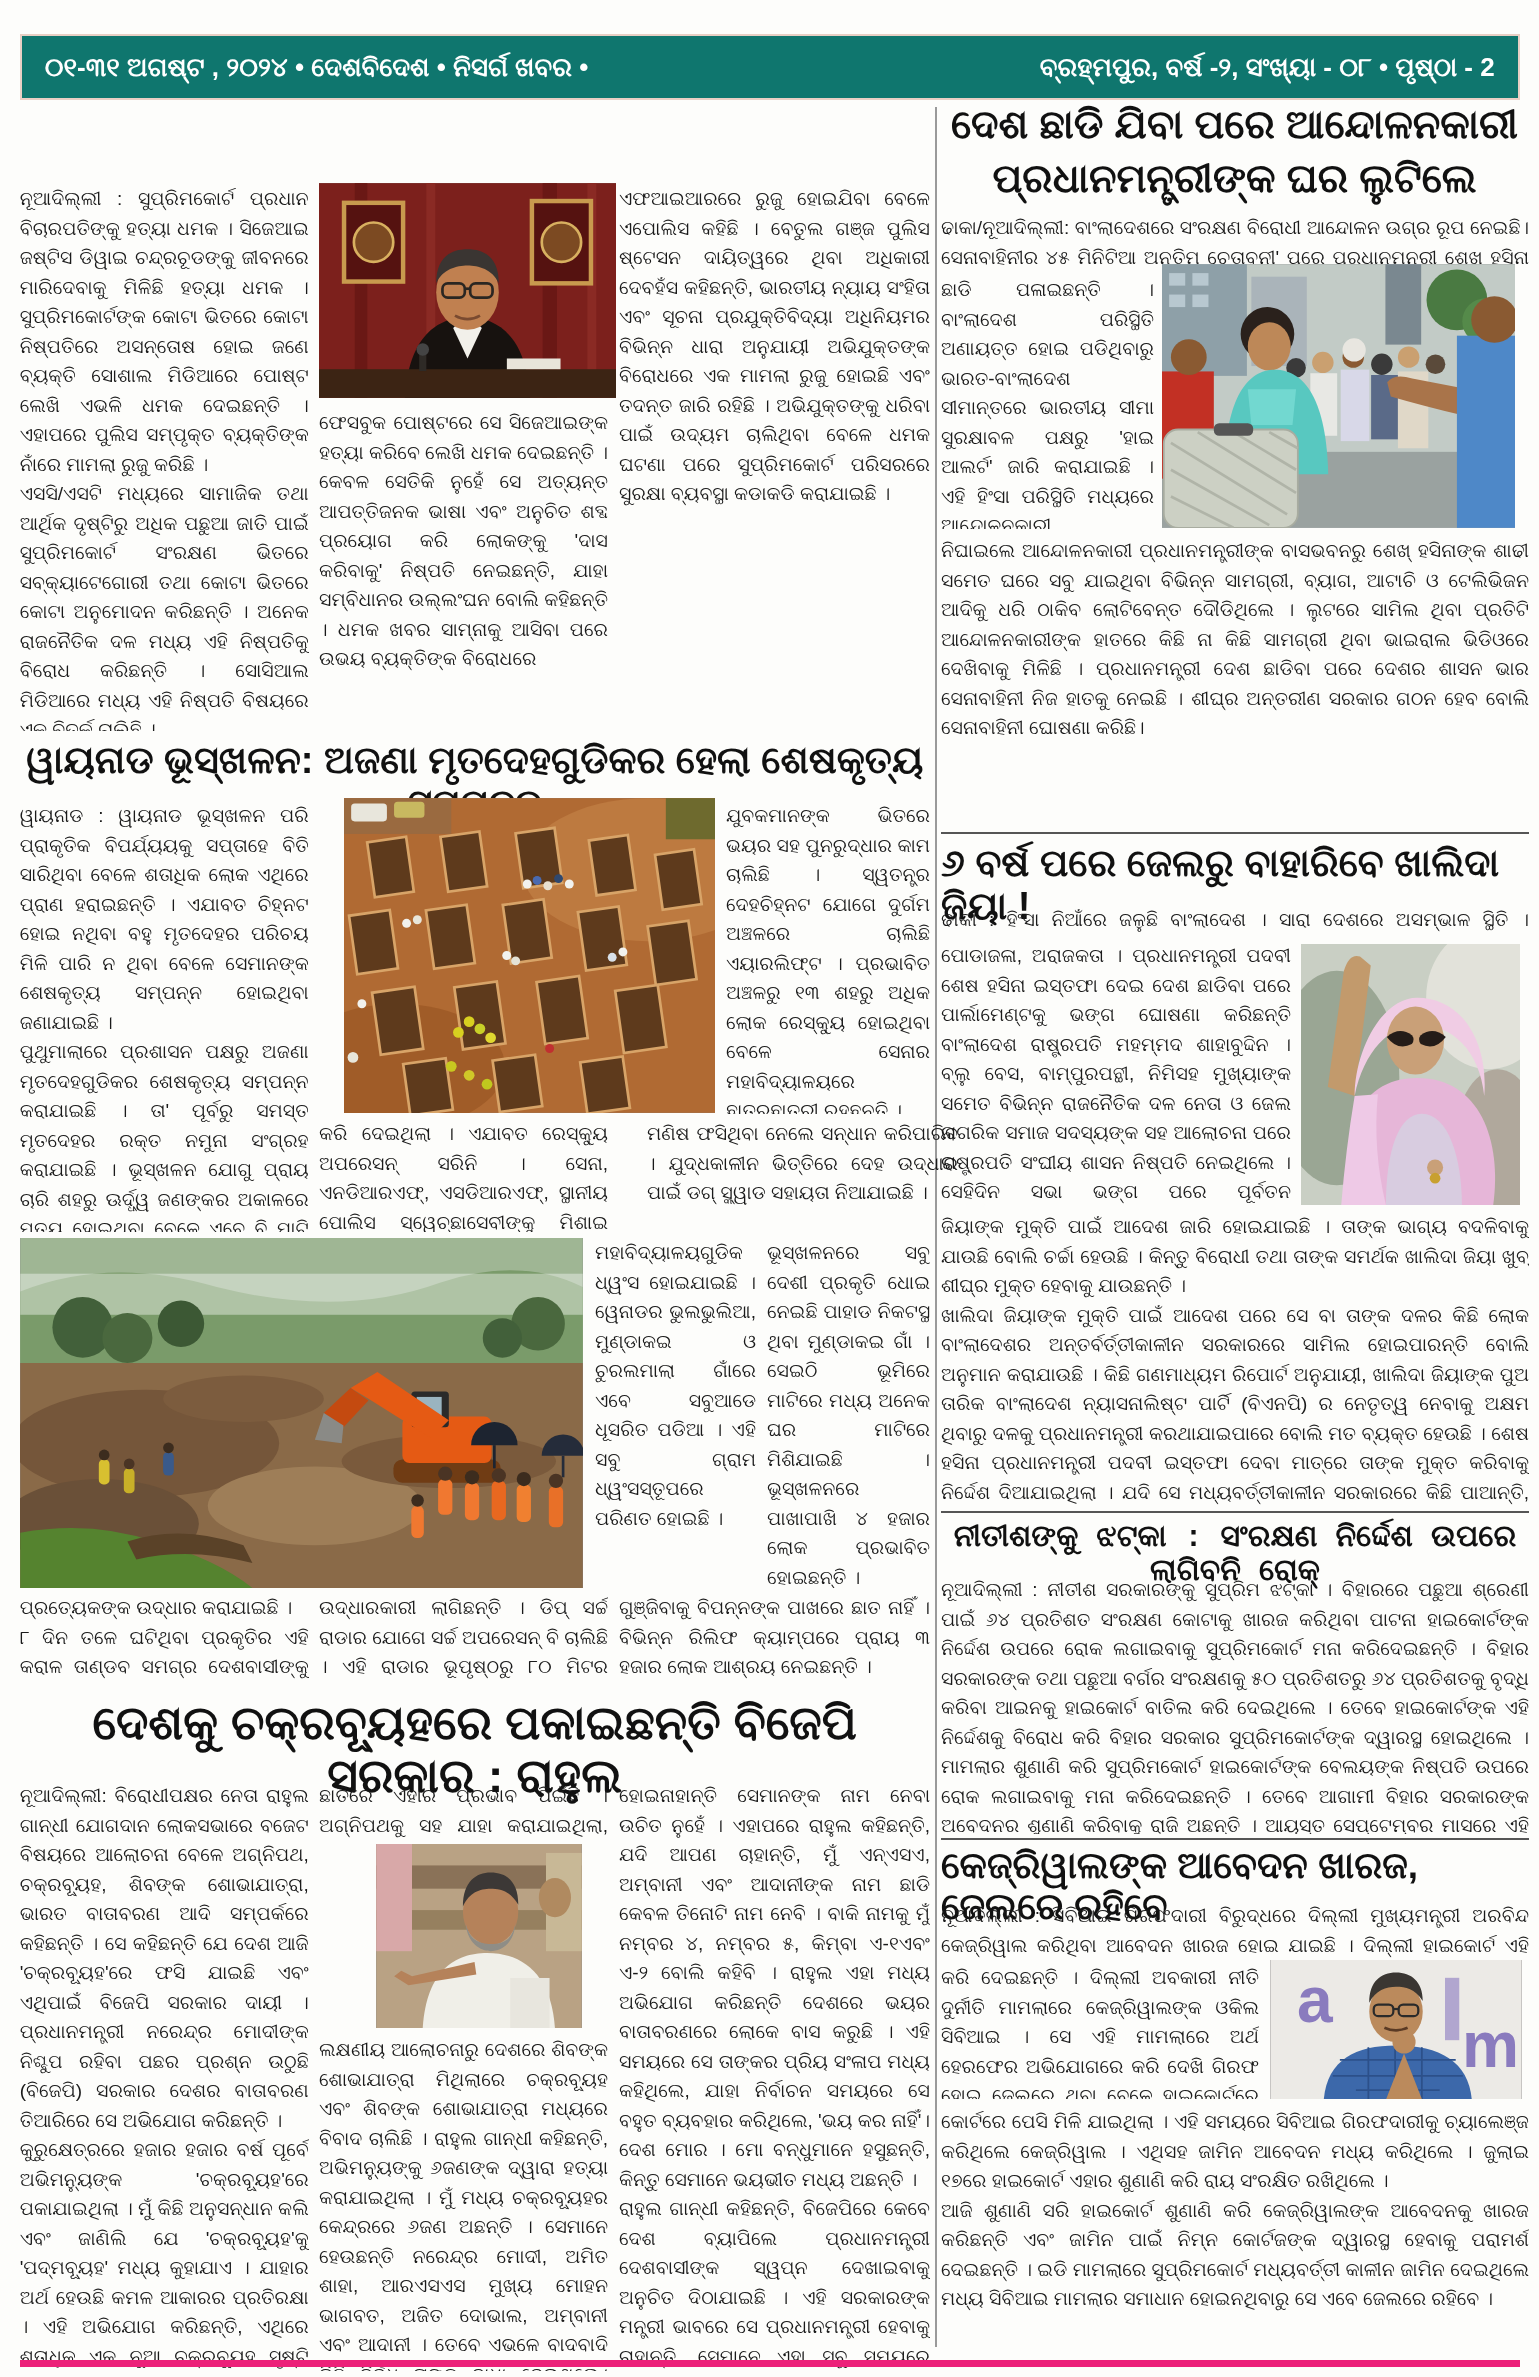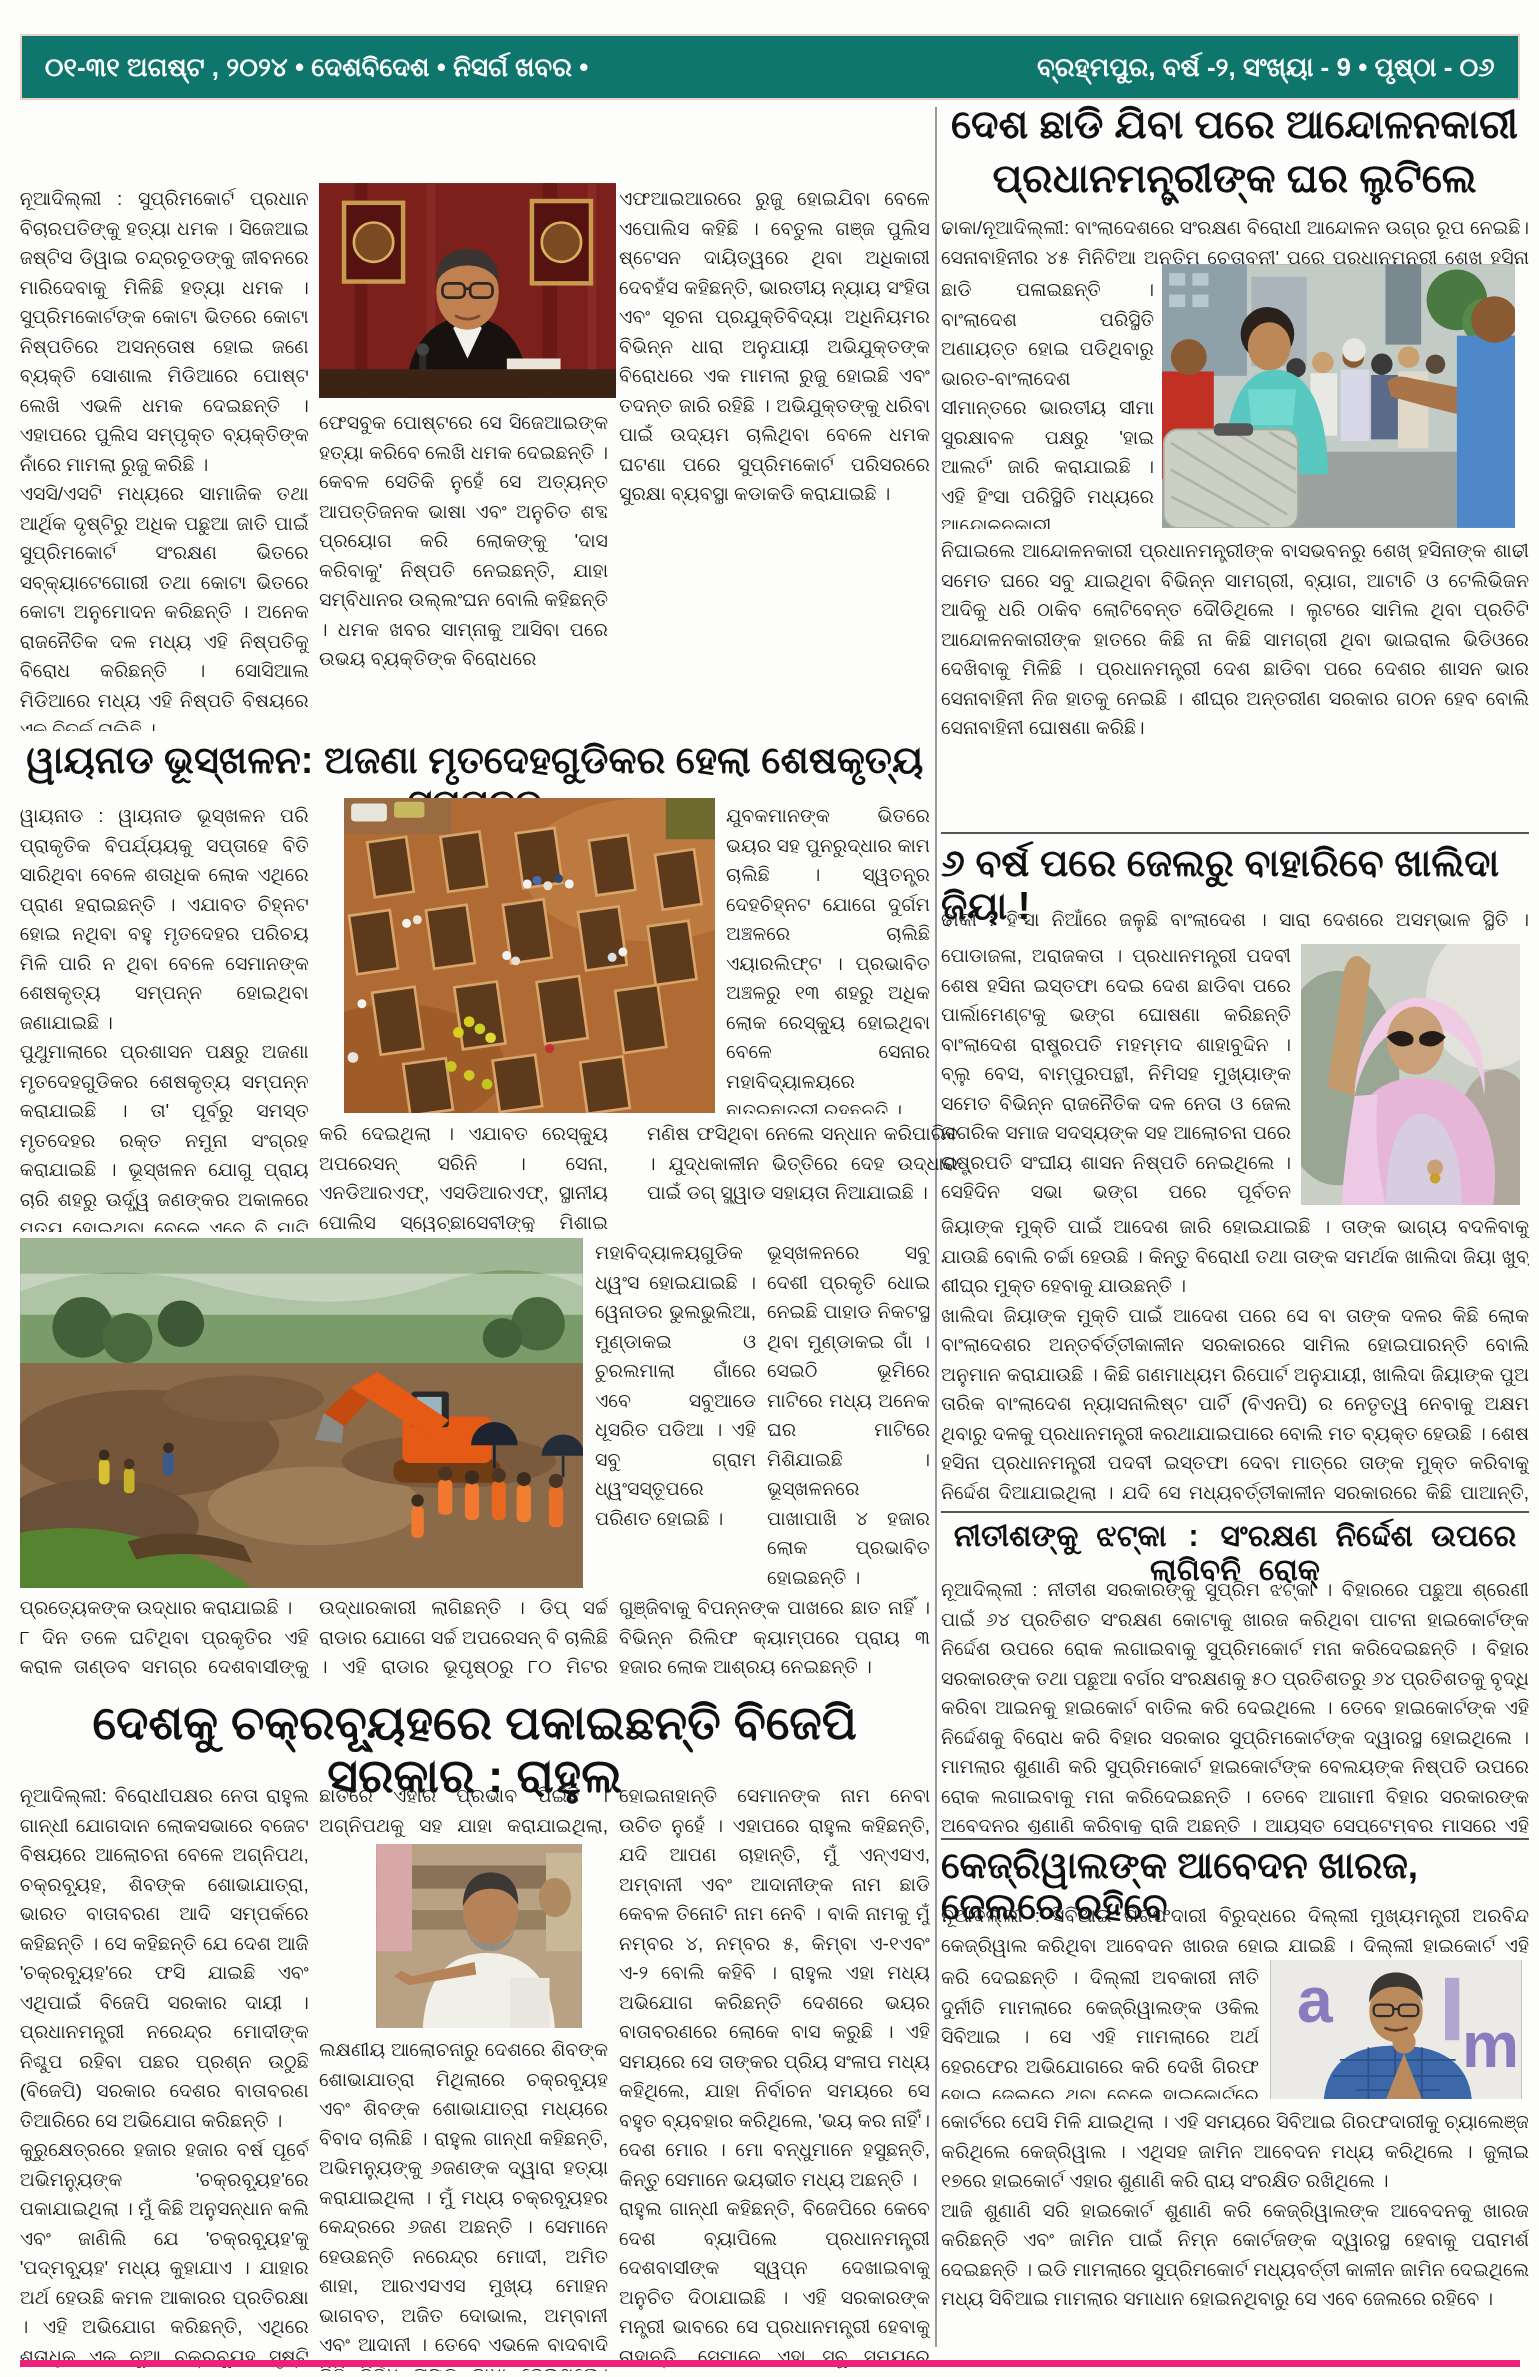--- a/index.html
+++ b/index.html
@@ -23,21 +23,21 @@
   .photo svg{display:block;}
   #bottom-rule{left:19.7px;top:2360px;width:1500px;height:7.2px;background:#ec2179;}
 </style>
 </head>
 <body>
 
 <div id="page">
 
   <div id="masthead" class="abs">
     <span>୦୧-୩୧ ଅଗଷ୍ଟ , ୨୦୨୪ • ଦେଶବିଦେଶ • ନିସର୍ଗ ଖବର •</span>
-    <span>ବ୍ରହ୍ମପୁର, ବର୍ଷ -୨, ସଂଖ୍ୟା - 9 •  ପୃଷ୍ଠା - ୦୬</span>
+    <span>ବ୍ରହ୍ମପୁର, ବର୍ଷ -୨, ସଂଖ୍ୟା - ୦୮ •  ପୃଷ୍ଠା - 2</span>
   </div>
 
   <div class="abs rule-v" style="left:935px;top:107px;height:2240px;"></div>
 
   <div class="abs col" style="left:19.7px;top:184px;width:289px;height:547px;">ନୂଆଦିଲ୍ଲୀ : ସୁପ୍ରିମକୋର୍ଟ ପ୍ରଧାନ ବିଚାରପତିଙ୍କୁ ହତ୍ୟା ଧମକ । ସିଜେଆଇ ଜଷ୍ଟିସ ଡିୱାଇ ଚନ୍ଦ୍ରଚୂଡଙ୍କୁ ଜୀବନରେ ମାରିଦେବାକୁ ମିଳିଛି ହତ୍ୟା ଧମକ । ସୁପ୍ରିମକୋର୍ଟଙ୍କ କୋଟା ଭିତରେ କୋଟା ନିଷ୍ପତିରେ ଅସନ୍ତୋଷ ହୋଇ ଜଣେ ବ୍ୟକ୍ତି ସୋଶାଲ ମିଡିଆରେ ପୋଷ୍ଟ ଲେଖି ଏଭଳି ଧମକ ଦେଇଛନ୍ତି । ଏହାପରେ ପୁଲିସ ସମ୍ପୃକ୍ତ ବ୍ୟକ୍ତିଙ୍କ ନାଁରେ ମାମଲା ରୁଜୁ କରିଛି ।
 ଏସସି/ଏସଟି ମଧ୍ୟରେ ସାମାଜିକ ତଥା ଆର୍ଥିକ ଦୃଷ୍ଟିରୁ ଅଧିକ ପଛୁଆ ଜାତି ପାଇଁ ସୁପ୍ରିମକୋର୍ଟ ସଂରକ୍ଷଣ ଭିତରେ ସବ୍‌କ୍ୟାଟେଗୋରୀ ତଥା କୋଟା ଭିତରେ କୋଟା ଅନୁମୋଦନ କରିଛନ୍ତି । ଅନେକ ରାଜନୈତିକ ଦଳ ମଧ୍ୟ ଏହି ନିଷ୍ପତିକୁ ବିରୋଧ କରିଛନ୍ତି । ସୋସିଆଲ ମିଡିଆରେ ମଧ୍ୟ ଏହି ନିଷ୍ପତି ବିଷୟରେ ଏକ ବିତର୍କ ଚାଲିଛି ।
 ଏସବୁ ମଧ୍ୟରେ ମଧ୍ୟପ୍ରଦେଶର ବେତୁଲ ନିବାସୀ ପଙ୍କଜ ଅଡୁଲକର ନାମକ ଜଣେ ବ୍ୟକ୍ତି</div>
   <div class="abs photo" style="left:319px;top:183px;width:297px;height:215px;" role="img" aria-label="ପ୍ରଧାନ ବିଚାରପତି ଡିୱାଇ ଚନ୍ଦ୍ରଚୂଡ">
     <svg width="297" height="215" viewBox="0 0 332 240">
       <rect width="332" height="240" fill="#7c201c"></rect>

